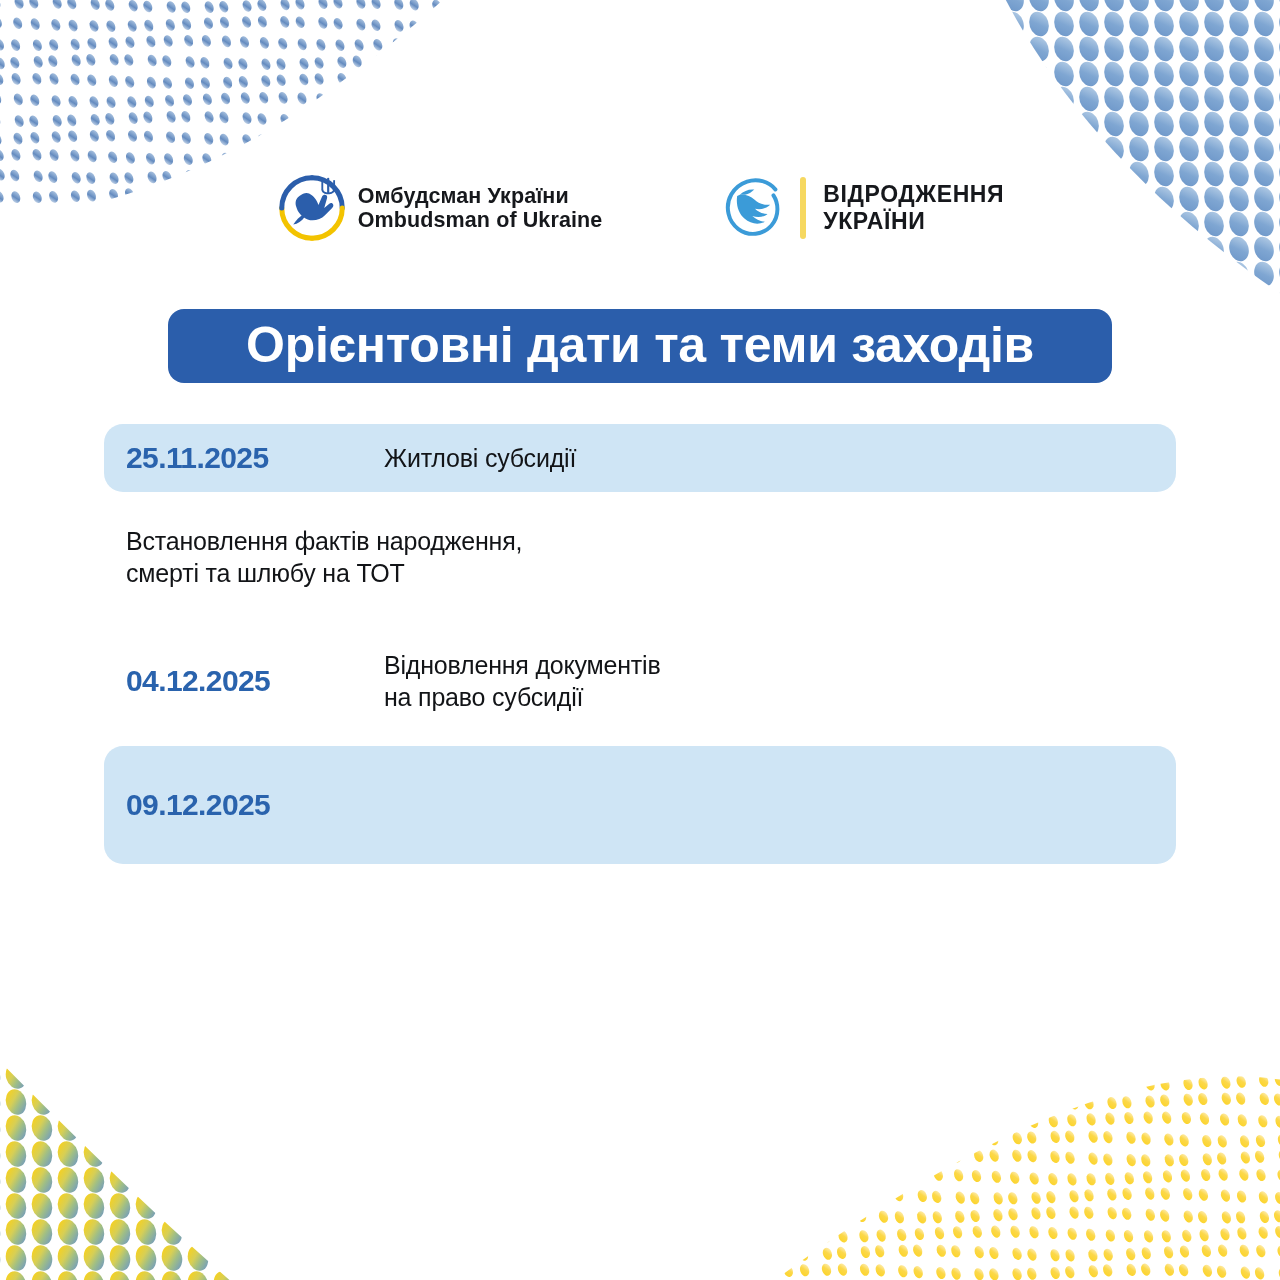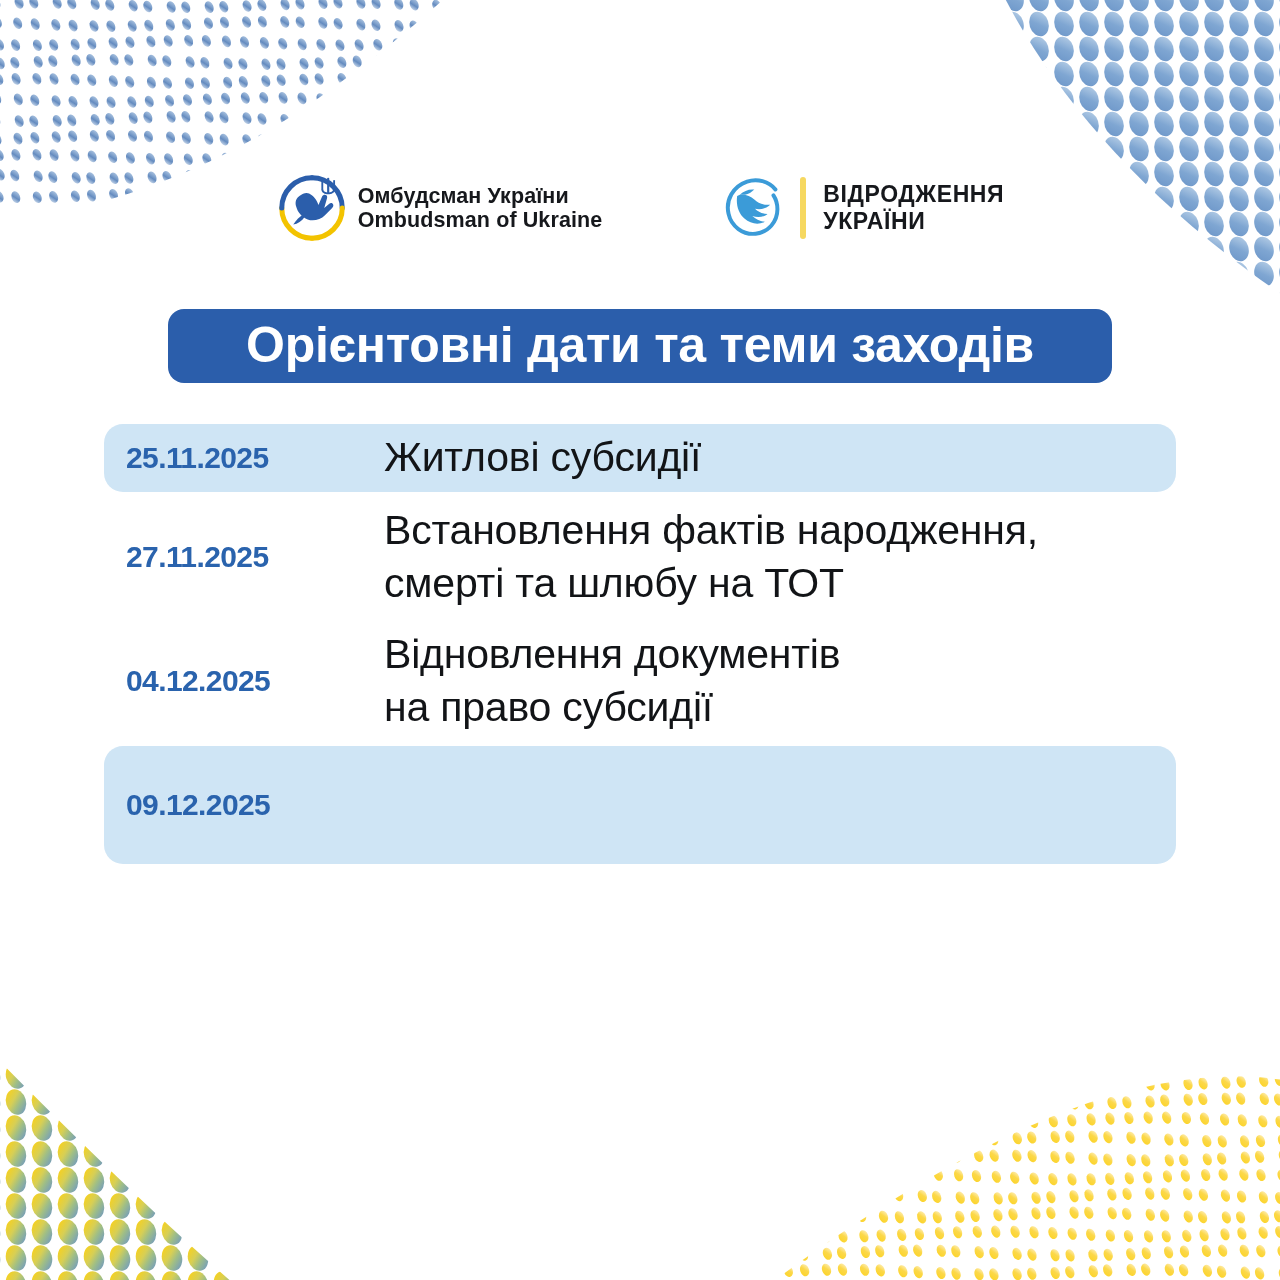--- a/index.html
+++ b/index.html
@@ -126,21 +126,21 @@
   .row .date {
     flex: 0 0 258px;
     font-size: 30px;
     font-weight: bold;
     color: #2A63AD;
     letter-spacing: -0.6px;
     white-space: nowrap;
   }
   .row .topic {
     flex: 1 1 auto;
-    font-size: 41px;
+    font-size: 25px;
     color: #121417;
     line-height: 1.30;
     letter-spacing: -0.2px;
   }
   .row .topic .ln { display: block; white-space: nowrap; }
 </style>
 </head>
 <body>
 
 <div id="poster">
@@ -1799,21 +1799,20 @@
   </div>
 
   <div id="schedule">
       <div class="row shaded h1">
         <div class="date">25.11.2025</div>
         <div class="topic">
           <span class="ln">Житлові субсидії</span>
         </div>
       </div>
       <div class="row plain h2">
-        <div class="date">27.11.2025</div>
         <div class="topic">
           <span class="ln">Встановлення фактів народження,</span>
           <span class="ln">смерті та шлюбу на ТОТ</span>
         </div>
       </div>
       <div class="row plain h2">
         <div class="date">04.12.2025</div>
         <div class="topic">
           <span class="ln">Відновлення документів</span>
           <span class="ln">на право субсидії</span>

